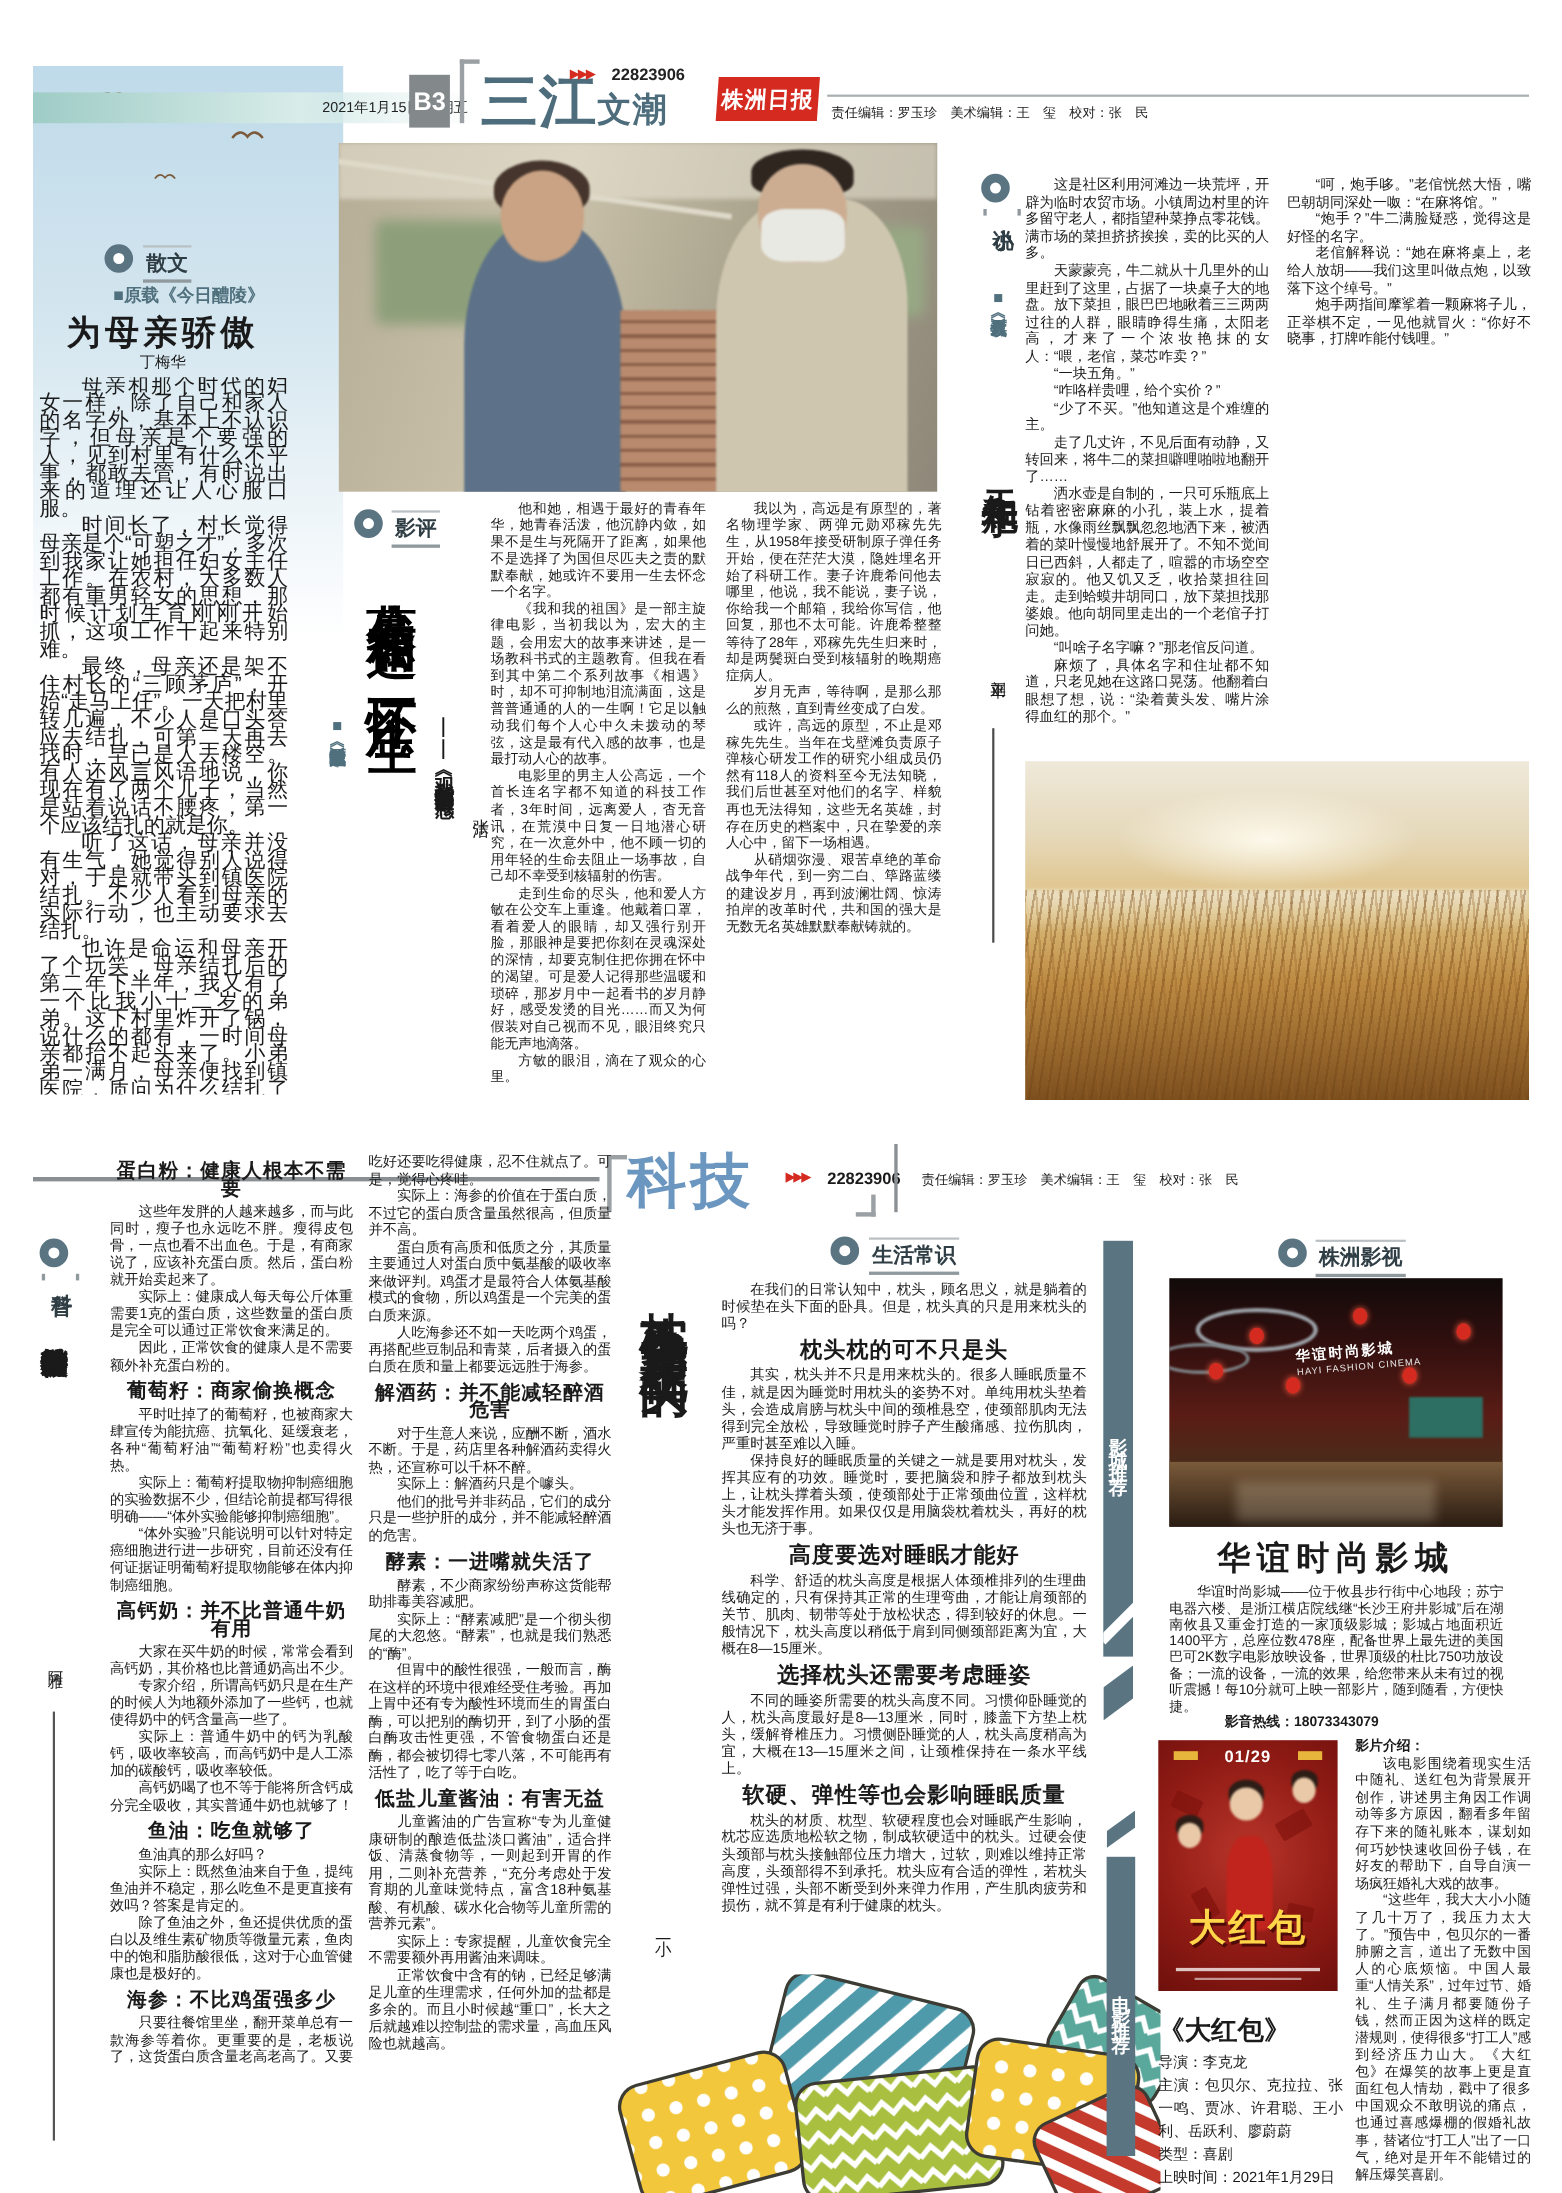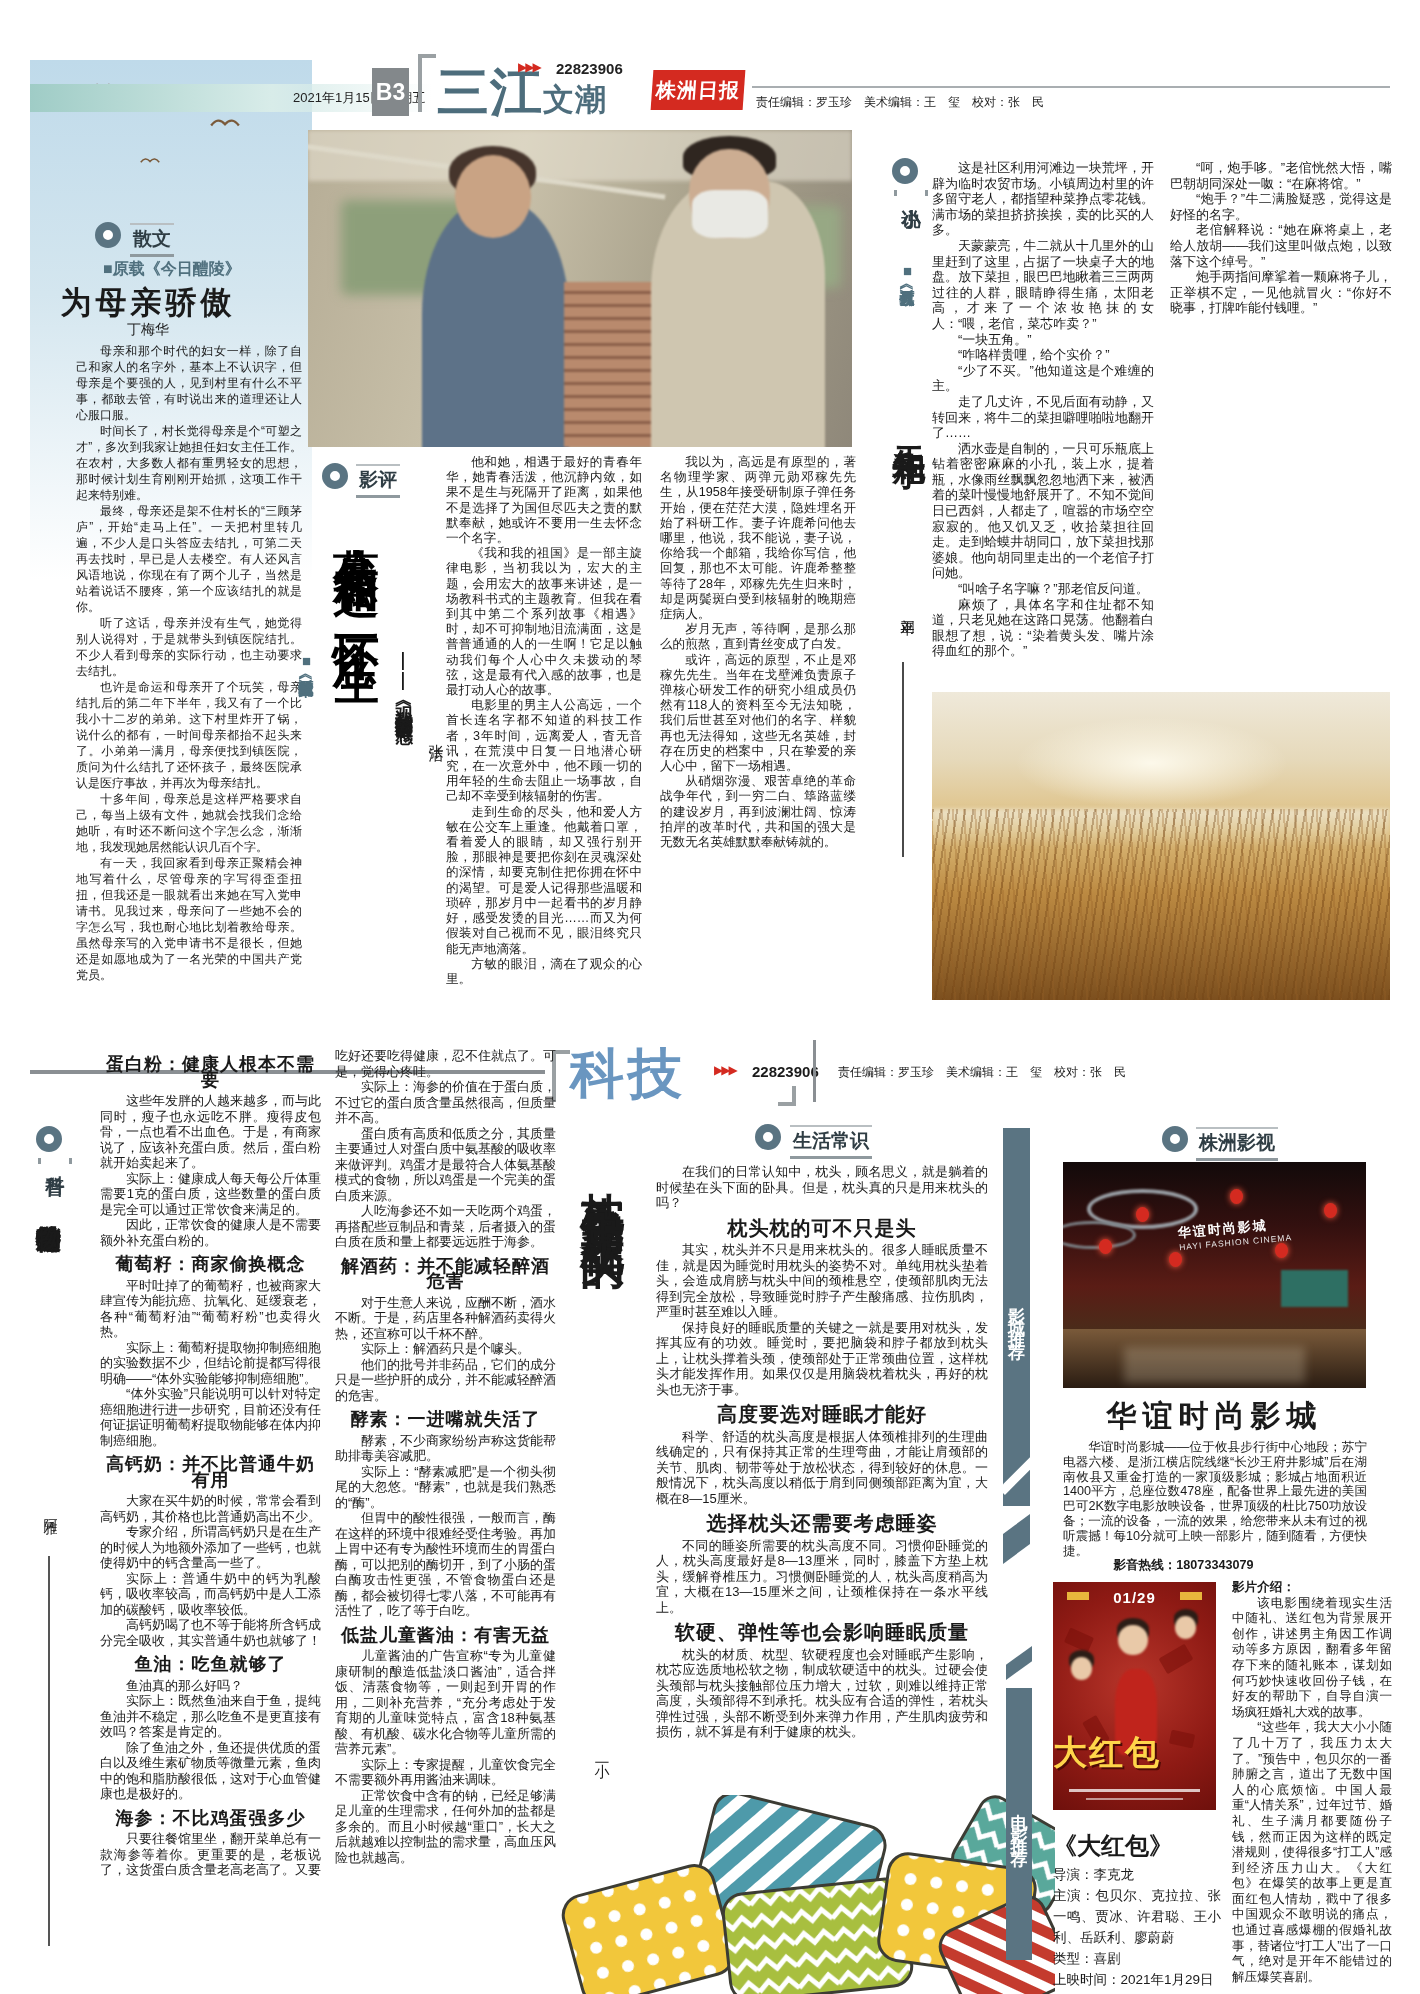--- a/index.html
+++ b/index.html
@@ -28,21 +28,21 @@
   .v{writing-mode:vertical-rl;}
   .credit{color:#50707e;}
   
   .sky{left:30px;top:60px;width:282px;height:520px;
        background:linear-gradient(180deg,#bfdaea 0%,#d4e6ef 45%,rgba(255,255,255,0) 100%);}
   .essay-ring{left:95px;top:222px;}
   .essay-label{left:130px;top:223px;text-align:right;}
   .essay-credit{left:103px;top:259px;font-size:16px;font-weight:bold;}
   .essay-title{left:30px;top:282px;width:236px;text-align:center;font-size:31px;font-weight:900;letter-spacing:4px;}
   .essay-author{left:30px;top:321px;width:236px;text-align:center;font-size:14px;}
-  .essay-body{left:36px;top:343px;width:226px;height:652px;overflow:hidden;font-size:12px;line-height:16px;text-align:justify;margin-left:40px;}
+  .essay-body{left:36px;top:343px;width:226px;height:652px;overflow:hidden;font-size:19px;line-height:16px;text-align:justify;}
   .essay-body p{text-indent:2em;}
   
   .fr-photo{left:308px;top:130px;width:544px;height:317px;overflow:hidden;
             background:linear-gradient(105deg,#b6ad96 0%,#c9c1aa 35%,#a9a28c 65%,#8f887a 100%);}
   .fr-photo .ceiling{position:absolute;left:0;top:0;width:100%;height:16%;background:rgba(235,230,215,.55);filter:blur(2px);}
   .fr-photo .win1{position:absolute;left:6%;top:22%;width:24%;height:30%;background:#8d9f7a;border-radius:6px;filter:blur(6px);}
   .fr-photo .win2{position:absolute;left:76%;top:24%;width:22%;height:26%;background:#97a884;border-radius:6px;filter:blur(6px);}
   .fr-photo .rail{position:absolute;left:-4%;top:12%;width:70%;height:5px;background:#ded9c9;transform:rotate(8deg);filter:blur(1px);}
   .fr-photo .w-coat{position:absolute;left:21%;bottom:-2%;width:27%;height:80%;background:#5d7288;border-radius:45% 45% 0 0;filter:blur(1px);}
   .fr-photo .w-head{position:absolute;left:27%;top:8%;width:14%;height:26%;background:#c9a384;border-radius:50%;filter:blur(1px);}
@@ -136,21 +136,21 @@
   .cv-body p{text-indent:2em;}
   .cv-hotline{text-indent:4em !important;font-weight:bold;}
   .poster{left:1053px;top:1582px;width:163px;height:228px;overflow:hidden;color:#fff;
      background:radial-gradient(circle at 50% 45%,#b8352a 0%,#8e1a14 60%,#6e100c 100%);}
   .poster .env{position:absolute;background:rgba(120,14,10,.55);transform:rotate(24deg);border-radius:2px;}
   .poster .date{position:absolute;left:0;top:7px;width:100%;text-align:center;font-size:15px;font-weight:bold;letter-spacing:1px;}
   .poster .tag{position:absolute;top:10px;width:22px;height:8px;background:#e8b53c;}
   .poster .face{position:absolute;background:#e9c9a8;border-radius:50%;filter:blur(1px);}
   .poster .hair{position:absolute;background:#2c1d16;border-radius:50% 50% 35% 35%;filter:blur(1px);}
   .poster .dress{position:absolute;left:38%;top:38%;width:26%;height:38%;background:#c0241c;border-radius:40% 40% 20% 20%;filter:blur(1px);}
-  .poster .title{position:absolute;left:0;bottom:34px;width:100%;font-size:34px;font-weight:900;color:#ffd54a;
+  .poster .title{position:absolute;left:0;bottom:34px;width:100%;text-align:center;font-size:34px;font-weight:900;color:#ffd54a;
      font-family:Liberation Sans, sans-serif;text-shadow:2px 2px 0 #4e0a06;letter-spacing:2px;}
   .poster .credits-line{position:absolute;left:10%;bottom:18px;width:80%;height:3px;background:rgba(255,255,255,.75);}
   .poster .credits-line2{position:absolute;left:20%;bottom:10px;width:60%;height:2px;background:rgba(255,255,255,.55);}
   .cv-movie-title{left:1053px;top:1830px;font-size:24px;font-weight:900;font-family:"DejaVu Serif","Liberation Serif",serif;}
   .cv-movie-info{left:1053px;top:1864px;width:168px;font-size:13.5px;line-height:21px;text-align:justify;}
   .cv-intro{left:1232px;top:1580px;width:160px;height:414px;overflow:hidden;font-size:12.6px;line-height:15.6px;text-align:justify;}
   .cv-intro .intro-head{font-weight:bold;text-indent:0;}
   .cv-intro p{text-indent:2em;}
   .bird{position:absolute;stroke:#7a5a3a;stroke-width:2;fill:none;}
 </style>

